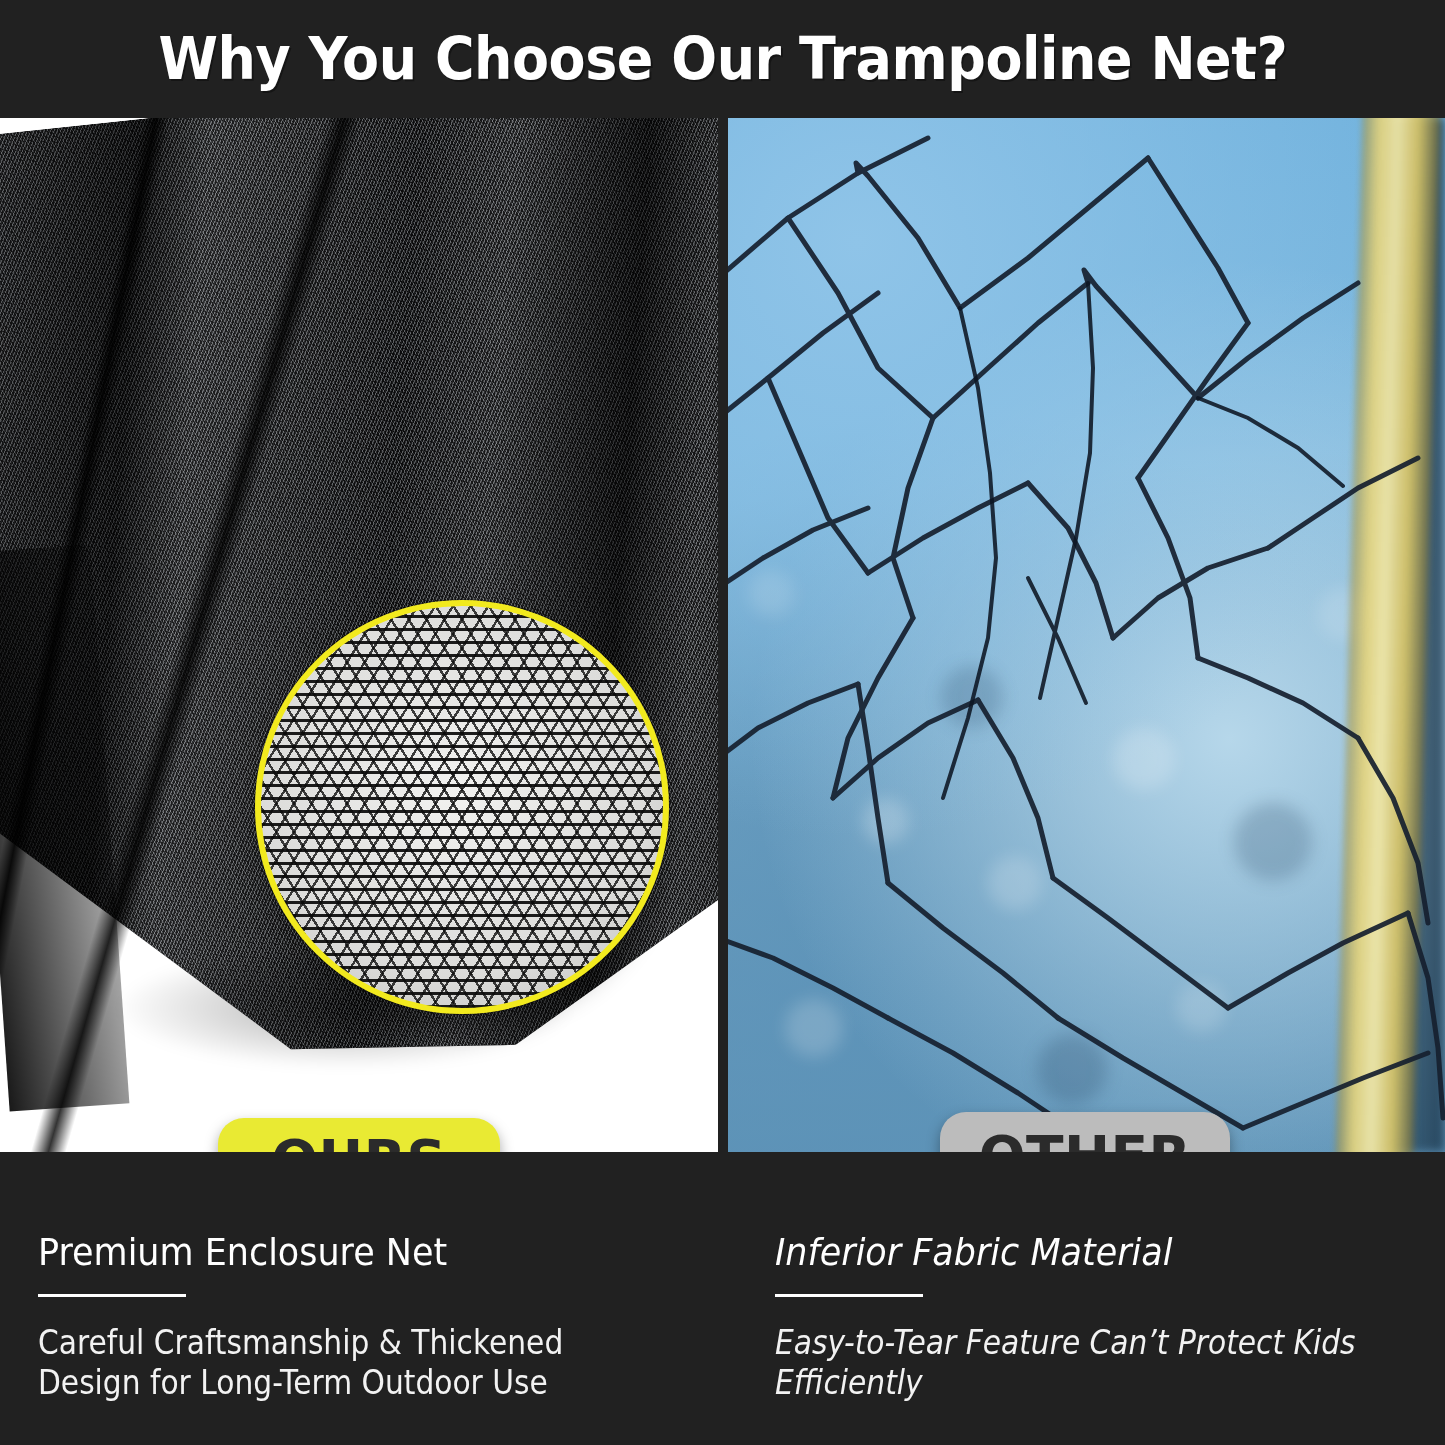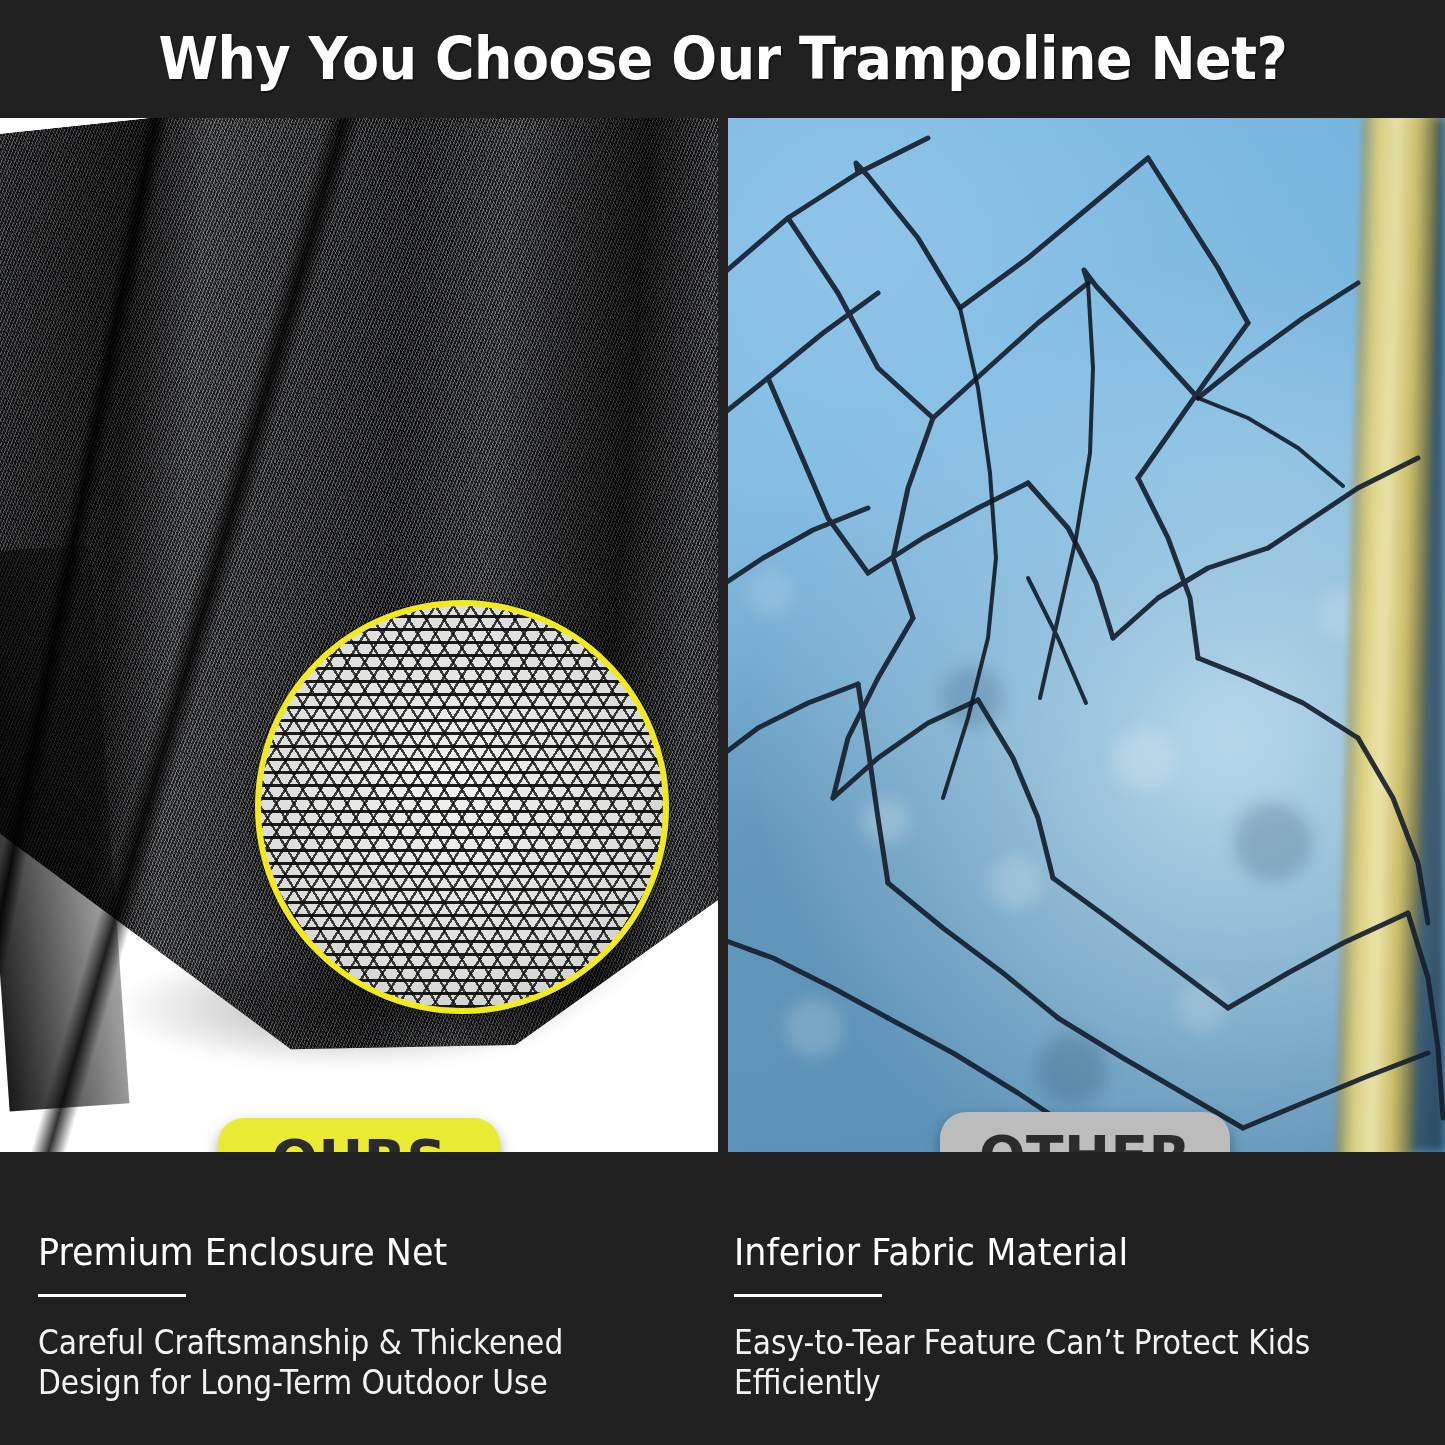--- a/index.html
+++ b/index.html
@@ -251,21 +251,21 @@
     height: 293px;
     background: #212121;
     padding-left: 24px;
   }
   .col {
     position: absolute;
     top: 0;
     width: 660px;
   }
   .col-left  { left: 38px; }
-  .col-right { left: 734px; }
+  .col-right { left: 775px; font-style: italic; }
 
   .col-heading {
     margin: 0;
     padding-top: 78px;
     color: #ffffff;
     font-family: "DejaVu Sans", sans-serif;
     font-size: 38px;
     font-weight: normal;
     transform: scaleX(0.92);
     transform-origin: left center;

